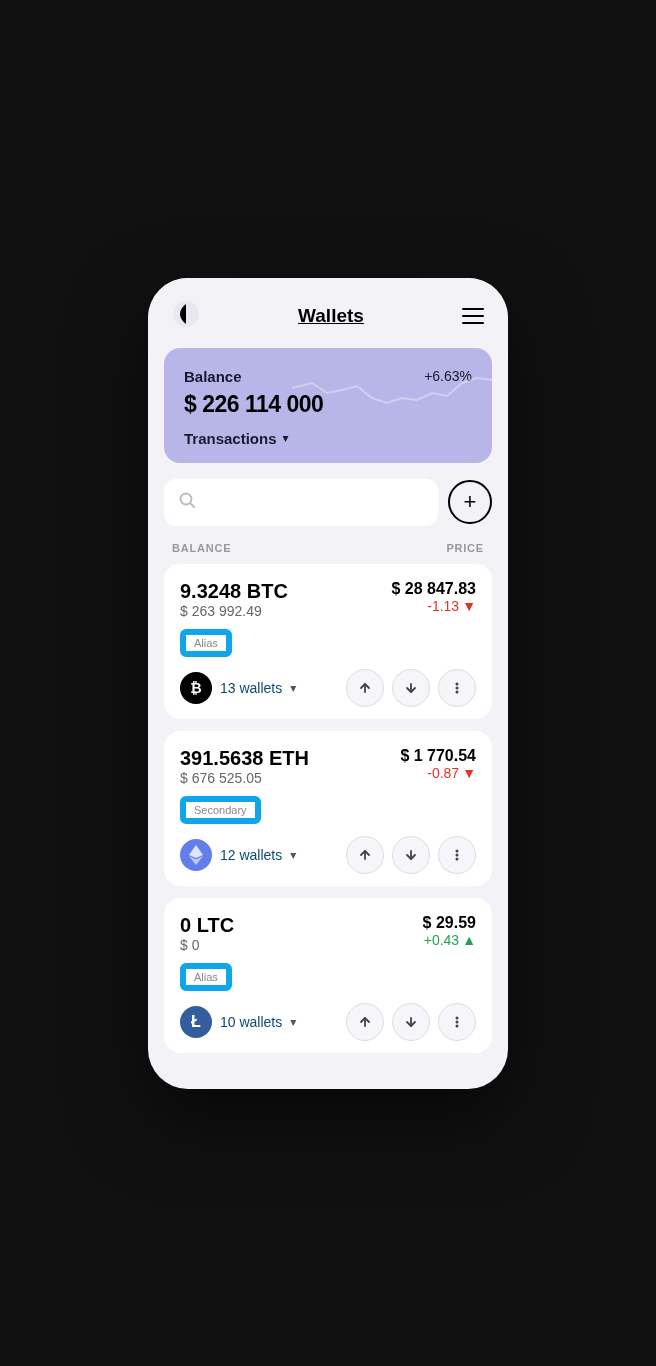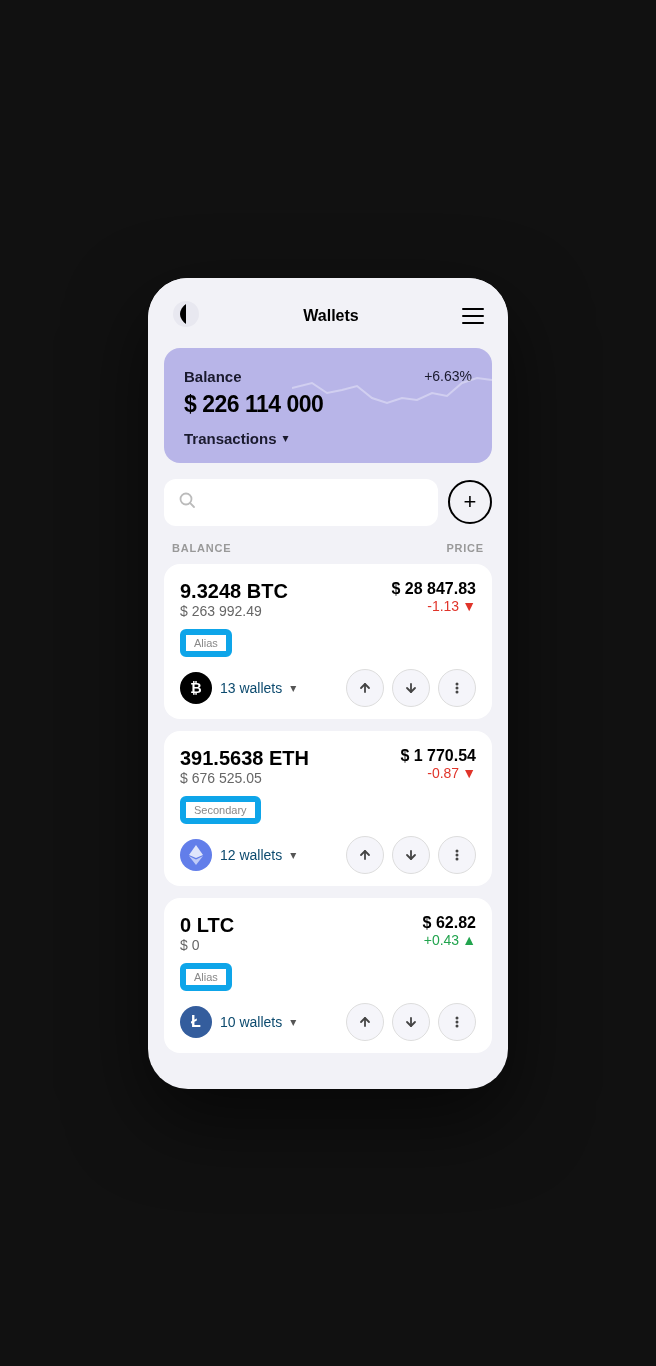--- a/index.html
+++ b/index.html
@@ -25,23 +25,24 @@
       align-items: center;
       justify-content: space-between;
       padding: 22px 24px 16px;
       background: #f2f2f7;
     }
     .logo-icon {
       width: 28px;
       height: 28px;
     }
     .header-title {
-      font-size: 16px;
+      font-size: 19px;
       font-weight: 700;
       color: #000;
+      text-decoration: underline;
     }
     .menu-icon {
       display: flex;
       flex-direction: column;
       gap: 5px;
       cursor: pointer;
     }
     .menu-icon span {
       display: block;
       width: 22px;
@@ -424,21 +425,21 @@
     </div>
   </div>
 
   <div class="asset-card">
     <div class="asset-top">
       <div>
         <div class="asset-amount">0 LTC</div>
         <div class="asset-usd">$ 0</div>
       </div>
       <div class="price-col">
-        <div class="asset-price">$ 62.82</div>
+        <div class="asset-price">$ 29.59</div>
         <div class="asset-change-pos">
           <span>+0.43</span>
           <span>▲</span>
         </div>
       </div>
     </div>
     <div class="alias-tag">Alias</div>
     <div class="asset-bottom">
       <div class="wallets-info">
         <div class="crypto-icon ltc" style="font-size:16px;">Ł</div>

